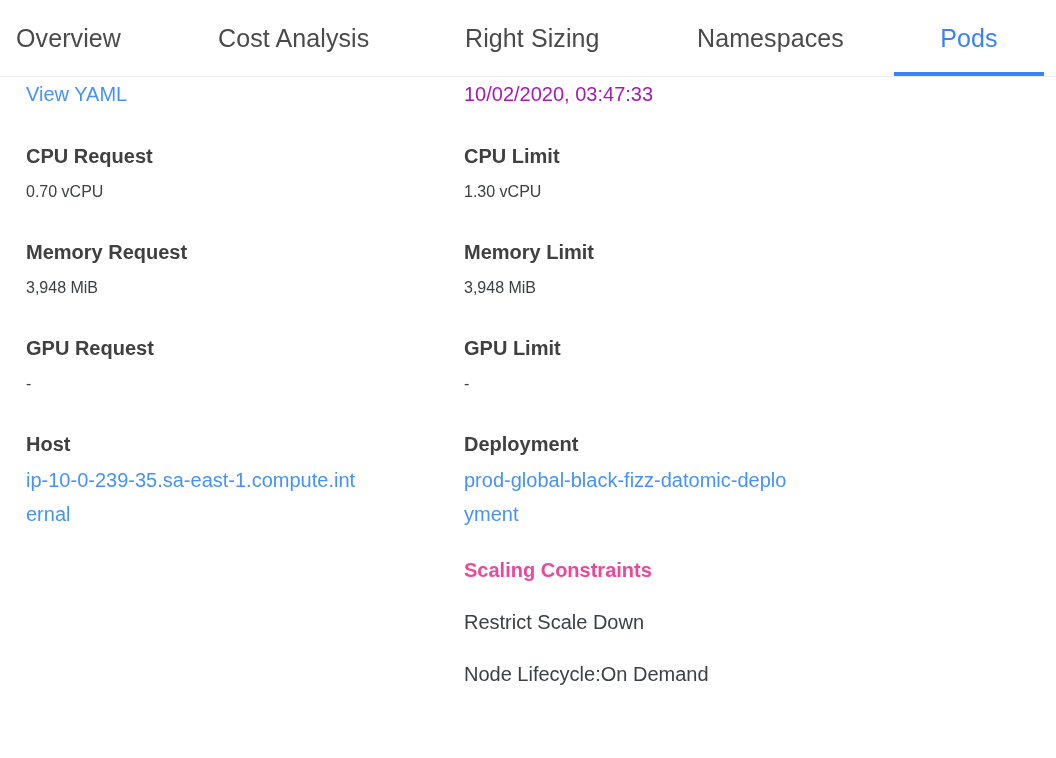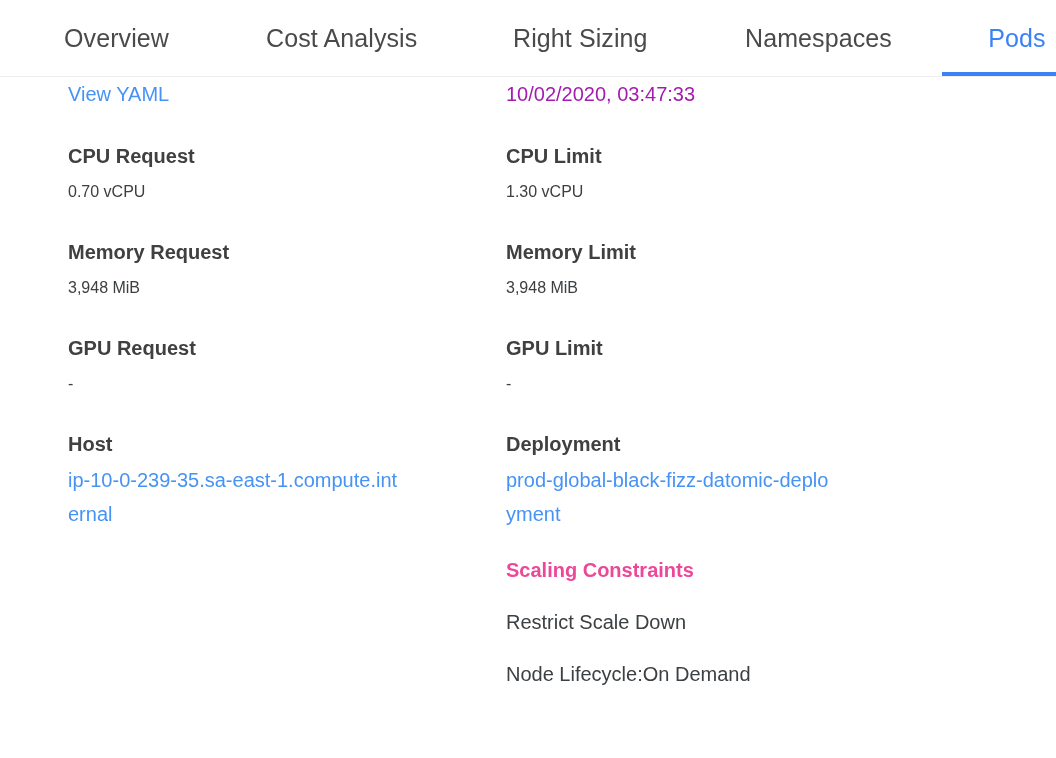--- a/index.html
+++ b/index.html
@@ -31,21 +31,20 @@
     top: 0;
     height: 76px;
     display: flex;
     align-items: center;
     font-size: 25px;
     color: #4a4a4a;
     letter-spacing: 0.1px;
     cursor: pointer;
     user-select: none;
     white-space: nowrap;
-    margin-left: 48px;
   }
   .tab.t0 { left: 16px; }
   .tab.t1 { left: 218px; }
   .tab.t2 { left: 465px; }
   .tab.t3 { left: 697px; }
   .tab.t4 { left: 894px; width: 150px; justify-content: center; }
 
   .tab.active {
     color: #3b82f6;
   }
@@ -57,21 +56,20 @@
     bottom: 0;
     height: 4px;
     background: #3b82f6;
   }
 
   
   .content {
     position: relative;
     height: 681px;
     box-sizing: border-box;
-    margin-left: 42px;
   }
   .col {
     position: absolute;
     top: 0;
     width: 420px;
   }
   .col-left  { left: 26px; }
   .col-right { left: 464px; }
 
   .field {

